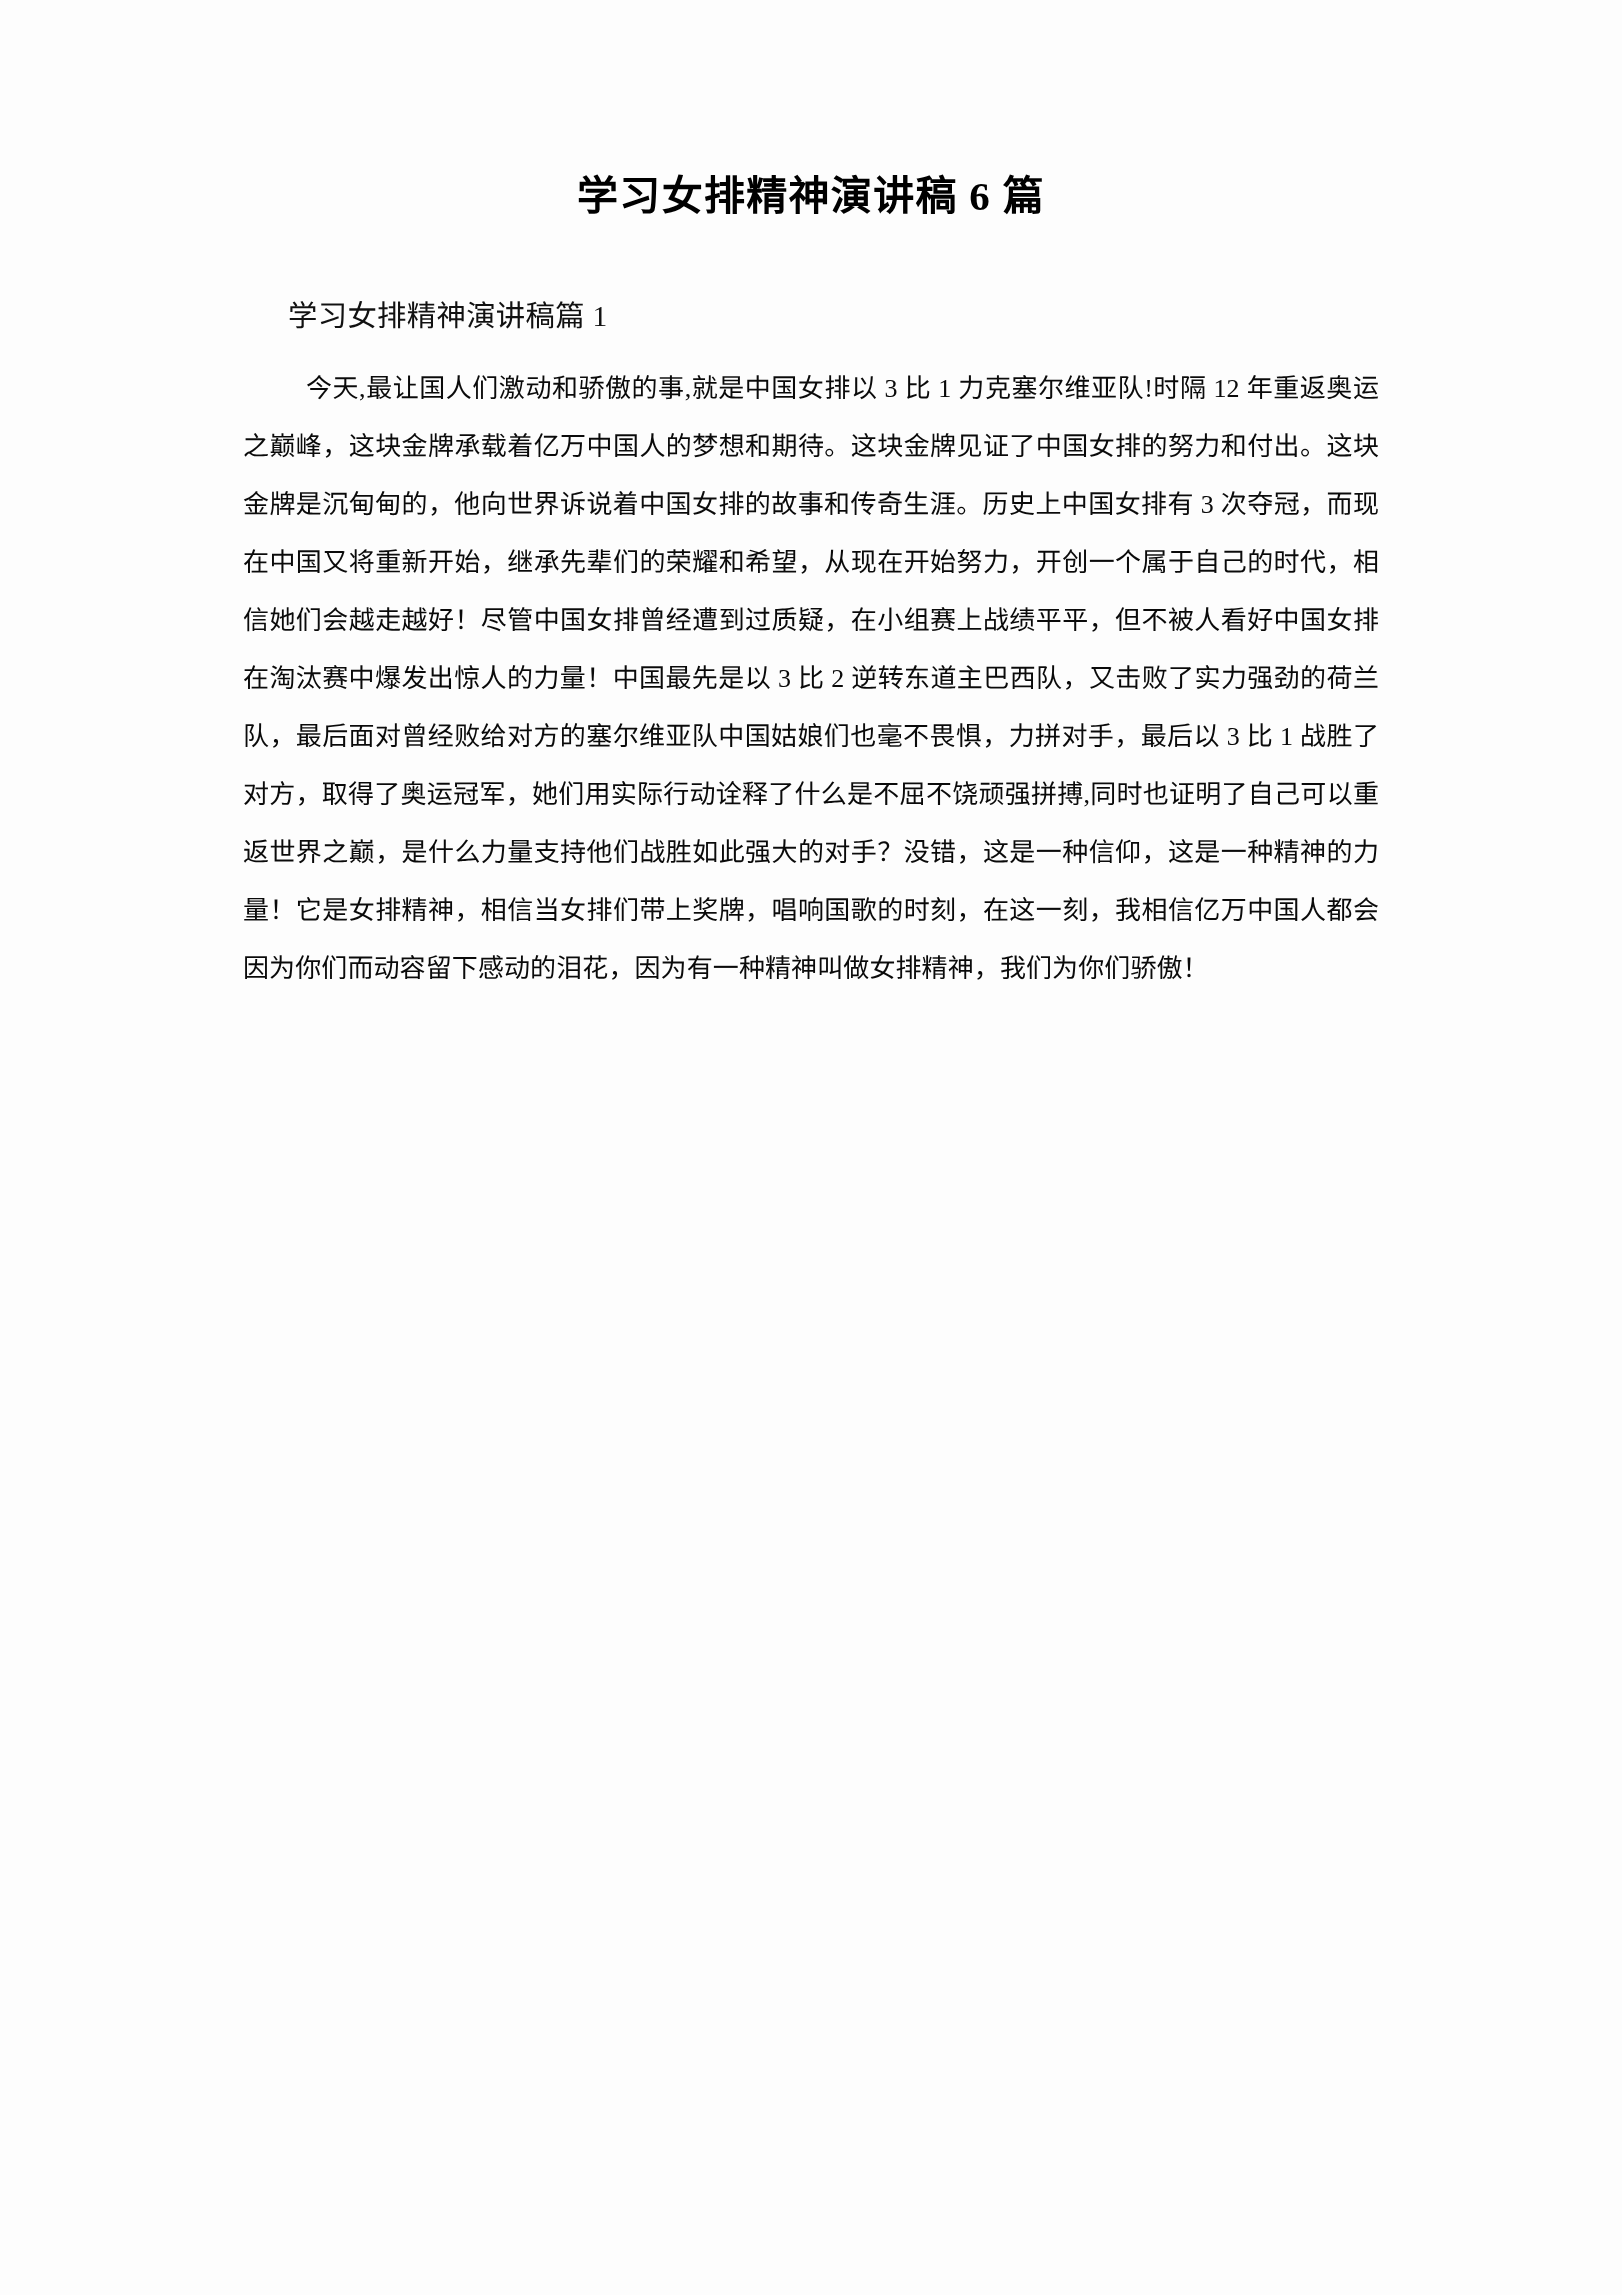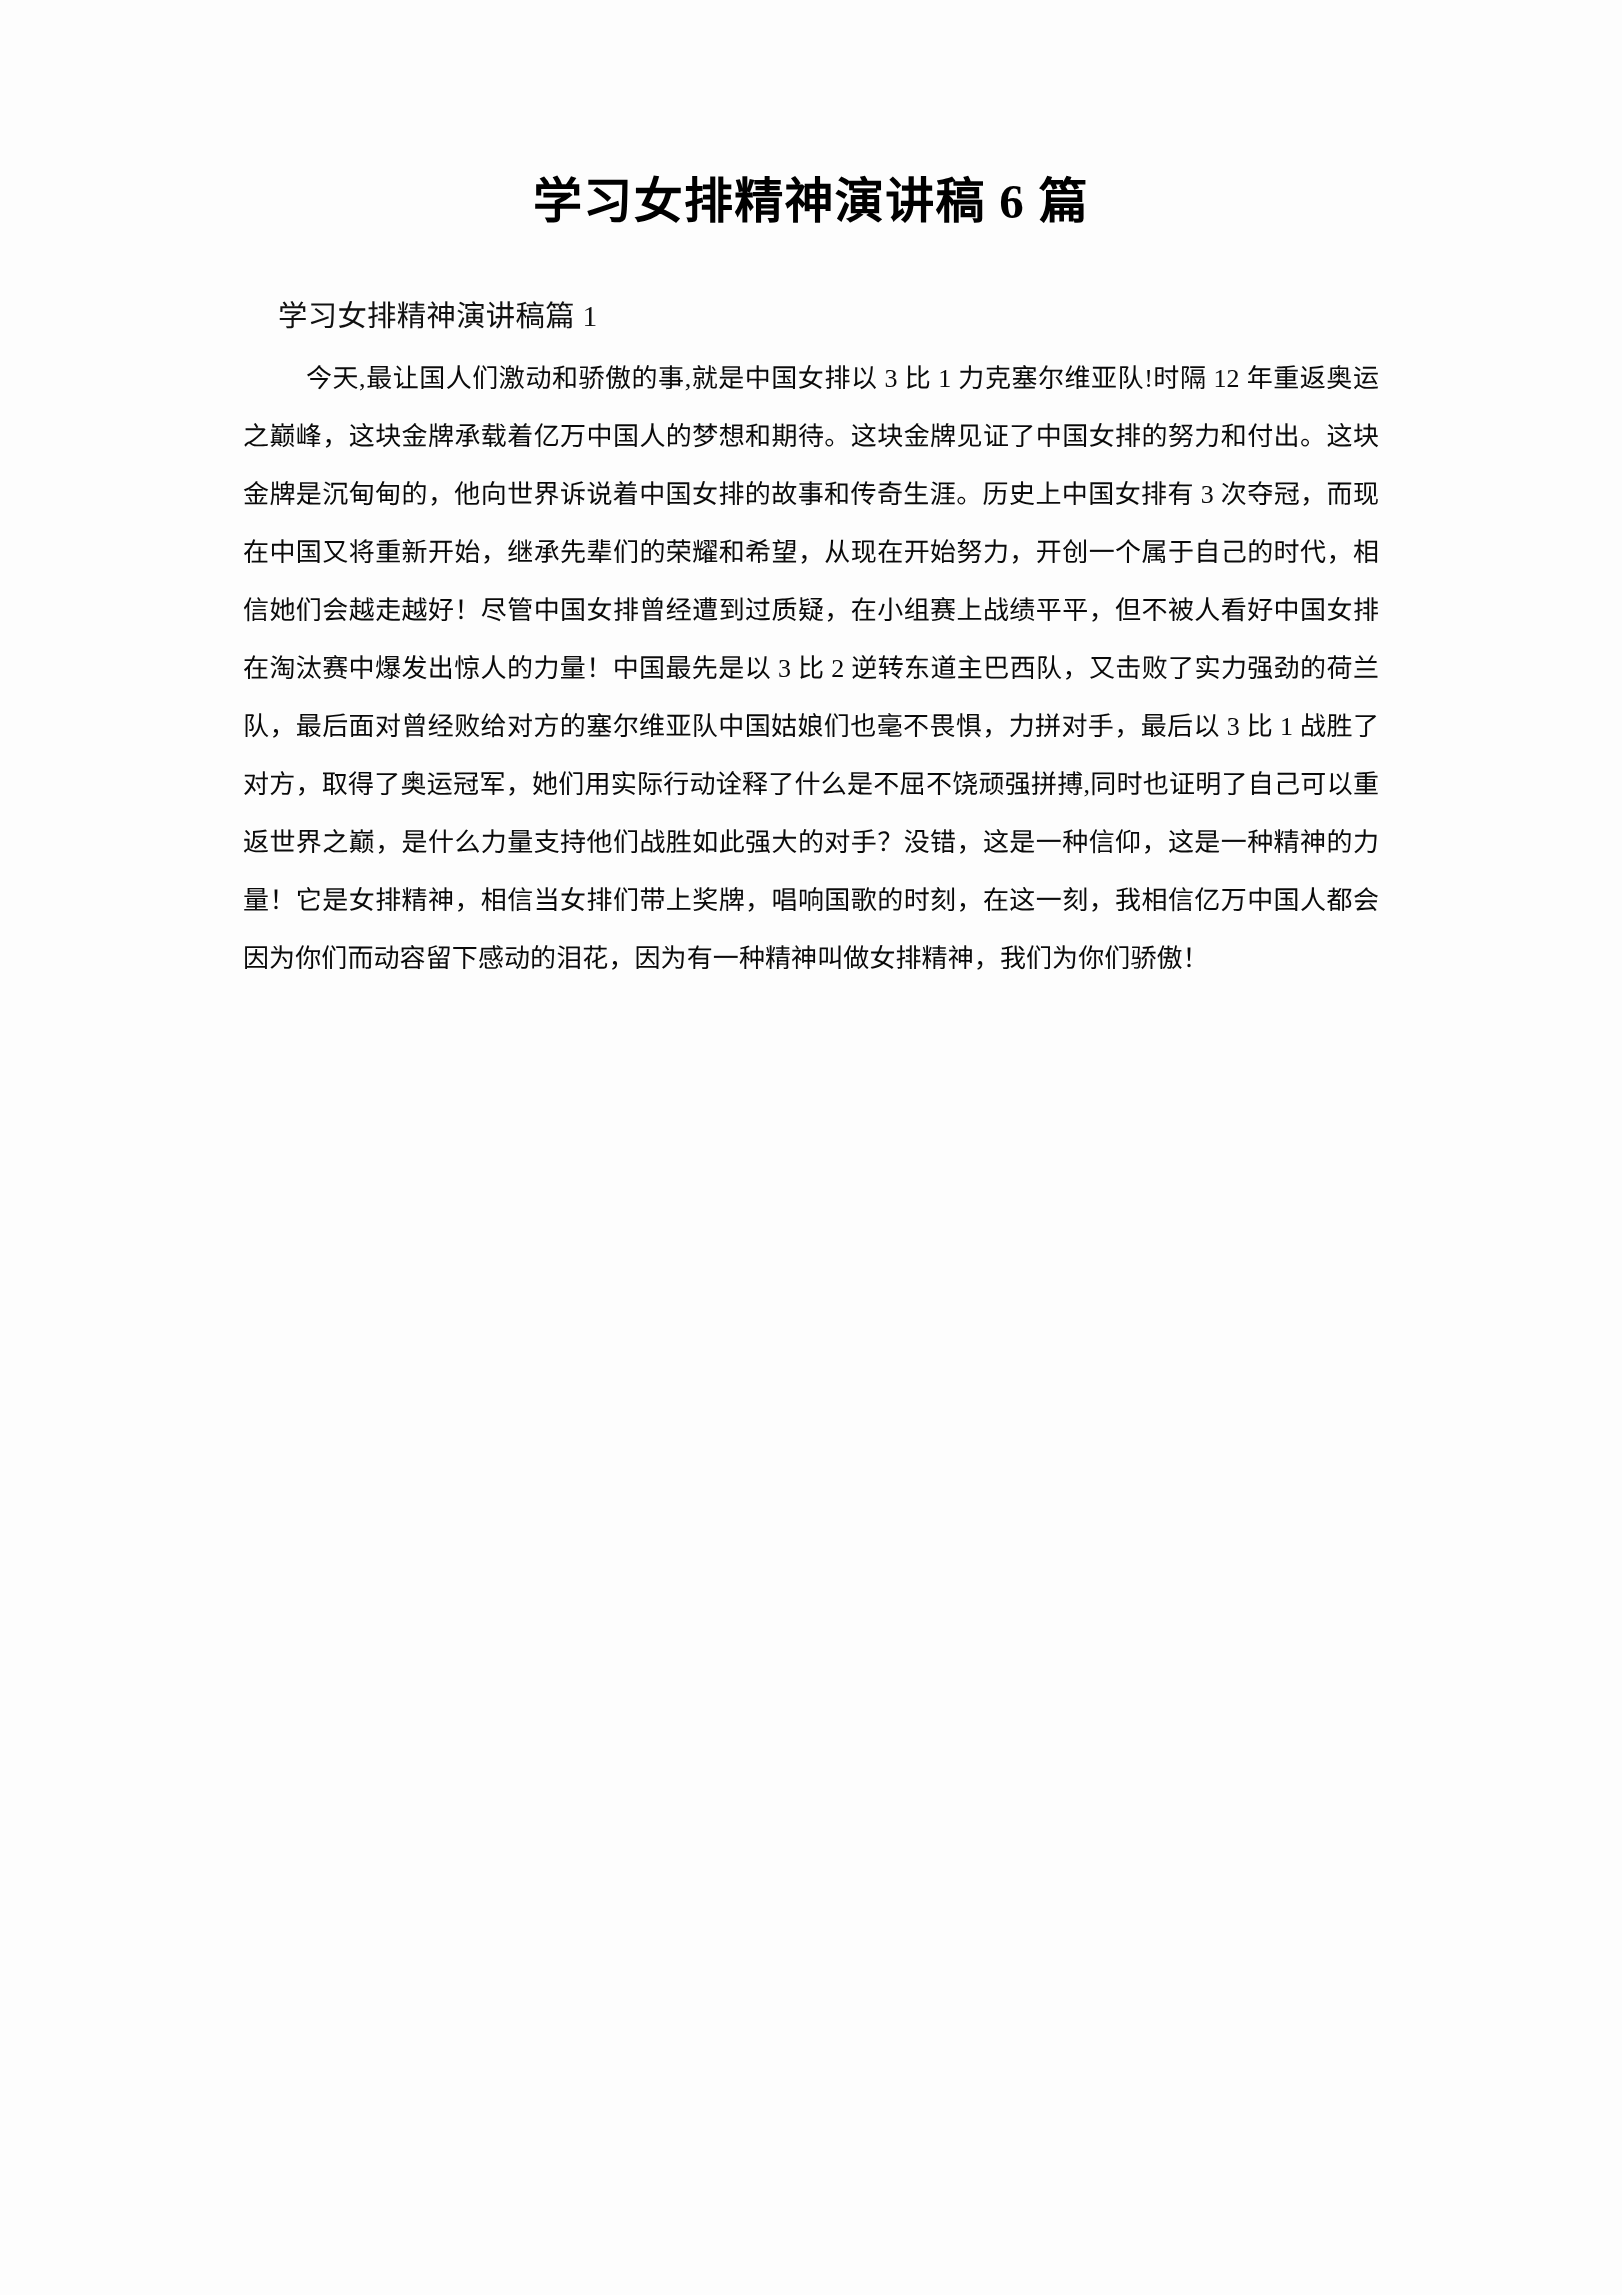--- a/index.html
+++ b/index.html
@@ -18,33 +18,33 @@
     font-family: "Liberation Serif", "DejaVu Serif", serif;
     color: #050505;
   }
   .content {
     position: absolute;
     left: 243px;
     top: 0;
     width: 1136px;
   }
   .doc-title {
-    font-size: 49px;
+    font-size: 41px;
     font-weight: bold;
     text-align: center;
     letter-spacing: 1.3px;
     margin: 0;
     padding-top: 171px;
     line-height: 1.25;
     color: #000000;
   }
   .section-heading {
     font-size: 29.4px;
     line-height: 1.55;
-    margin: 4px;
+    margin: 14px;
     padding-left: 31px;
     letter-spacing: 0.3px;
     color: #111111;
   }
   .para {
     font-size: 26px;
     line-height: 58px;
     margin: 0;
     text-align: justify;
     text-justify: inter-ideograph;

